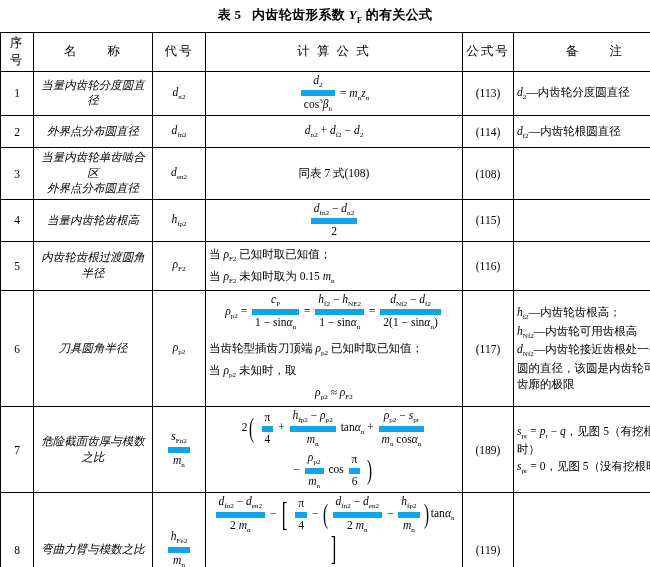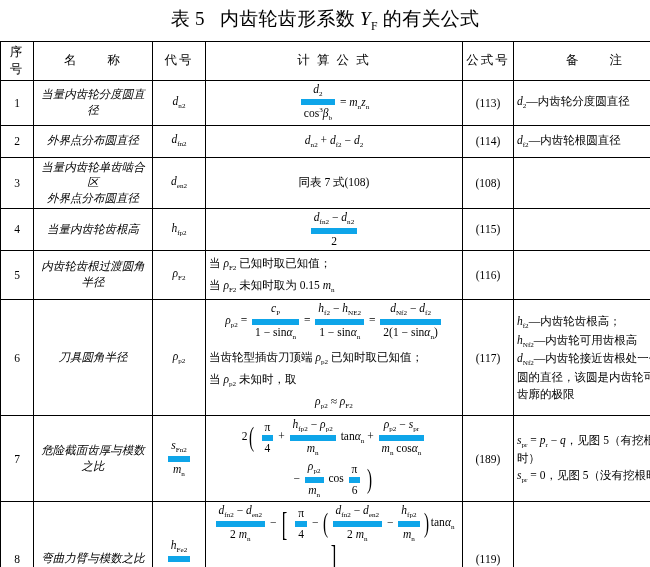--- a/index.html
+++ b/index.html
@@ -16,22 +16,22 @@
   }
   .page {
     width: 650px;
     height: 567px;
     position: relative;
     box-sizing: border-box;
     padding: 0;
   }
   .caption {
     text-align: center;
-    font-size: 19px;
-    font-weight: normal;
+    font-size: 13px;
+    font-weight: bold;
     padding: 6px 0 7px 0;
     letter-spacing: 0.3px;
   }
   .caption .ital {
     font-style: italic;
     font-family: "Liberation Serif", serif;
   }
   table.main {
     border-collapse: collapse;
     width: 636px;

